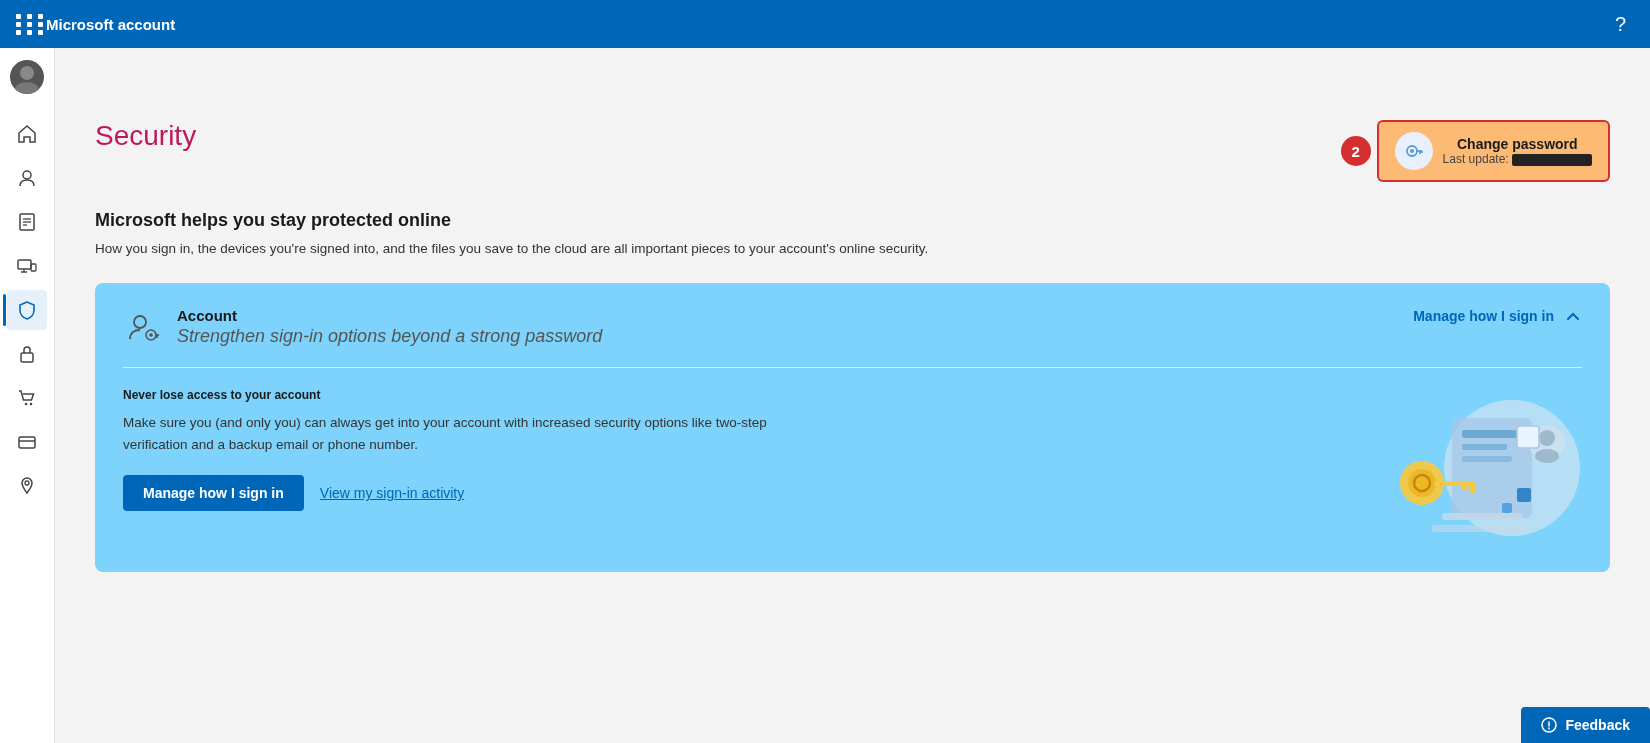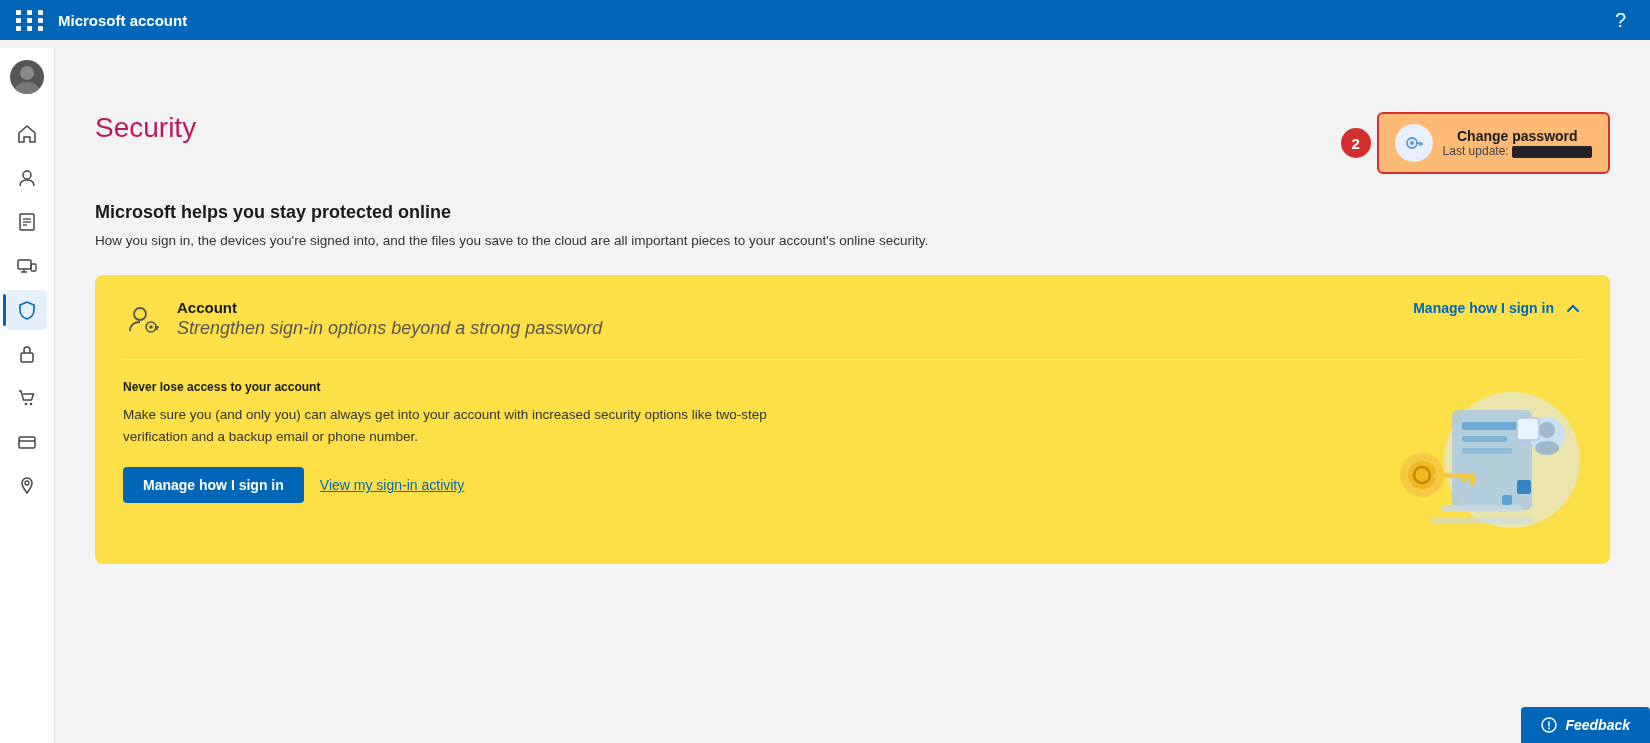--- a/index.html
+++ b/index.html
@@ -1,25 +1,24 @@
 <!DOCTYPE html>
 <html><head>
   <meta charset="utf-8">
   <style>
     * { margin: 0; padding: 0; box-sizing: border-box; }
     body { font-family: 'Segoe UI', sans-serif; background: #f3f3f3; width: 1650px; height: 743px; overflow: hidden; }
 
     
     .topbar {
       background: #0067b8;
-      height: 40px;
+      height: 48px;
       display: flex;
       align-items: center;
       padding: 0 16px;
-      gap: 12px;
     }
     .topbar-grid {
       display: grid;
       grid-template-columns: repeat(3,8px);
       gap: 3px;
       cursor: pointer;
     }
     .topbar-grid span {
       width: 5px; height: 5px; background: white; display: block; border-radius: 1px;
     }
@@ -156,21 +155,21 @@
       transform: translateY(-50%);
     }
 
     
     .description-section { margin-bottom: 24px; }
     .description-title { font-size: 18px; font-weight: 600; color: #1a1a1a; margin-bottom: 8px; }
     .description-text { font-size: 13.5px; color: #333; line-height: 1.5; max-width: 900px; }
 
     
     .card {
-      background: #fde047;
+      background: #7dd3fc;
       border-radius: 8px;
       padding: 24px 28px;
       margin-bottom: 16px;
     }
     .card-header {
       display: flex;
       align-items: flex-start;
       justify-content: space-between;
     }
     .card-header-left { display: flex; align-items: center; gap: 14px; }
@@ -247,21 +246,20 @@
       color: white;
       border: none;
       padding: 10px 20px;
       border-radius: 4px 4px 0 0;
       font-size: 14px;
       font-weight: 600;
       cursor: pointer;
       display: flex;
       align-items: center;
       gap: 8px;
-      font-style: italic;
     }
   </style>
 </head>
 <body>
 
 <div class="topbar">
   <div class="topbar-grid">
     <span></span>
       <span></span>
       <span></span>

